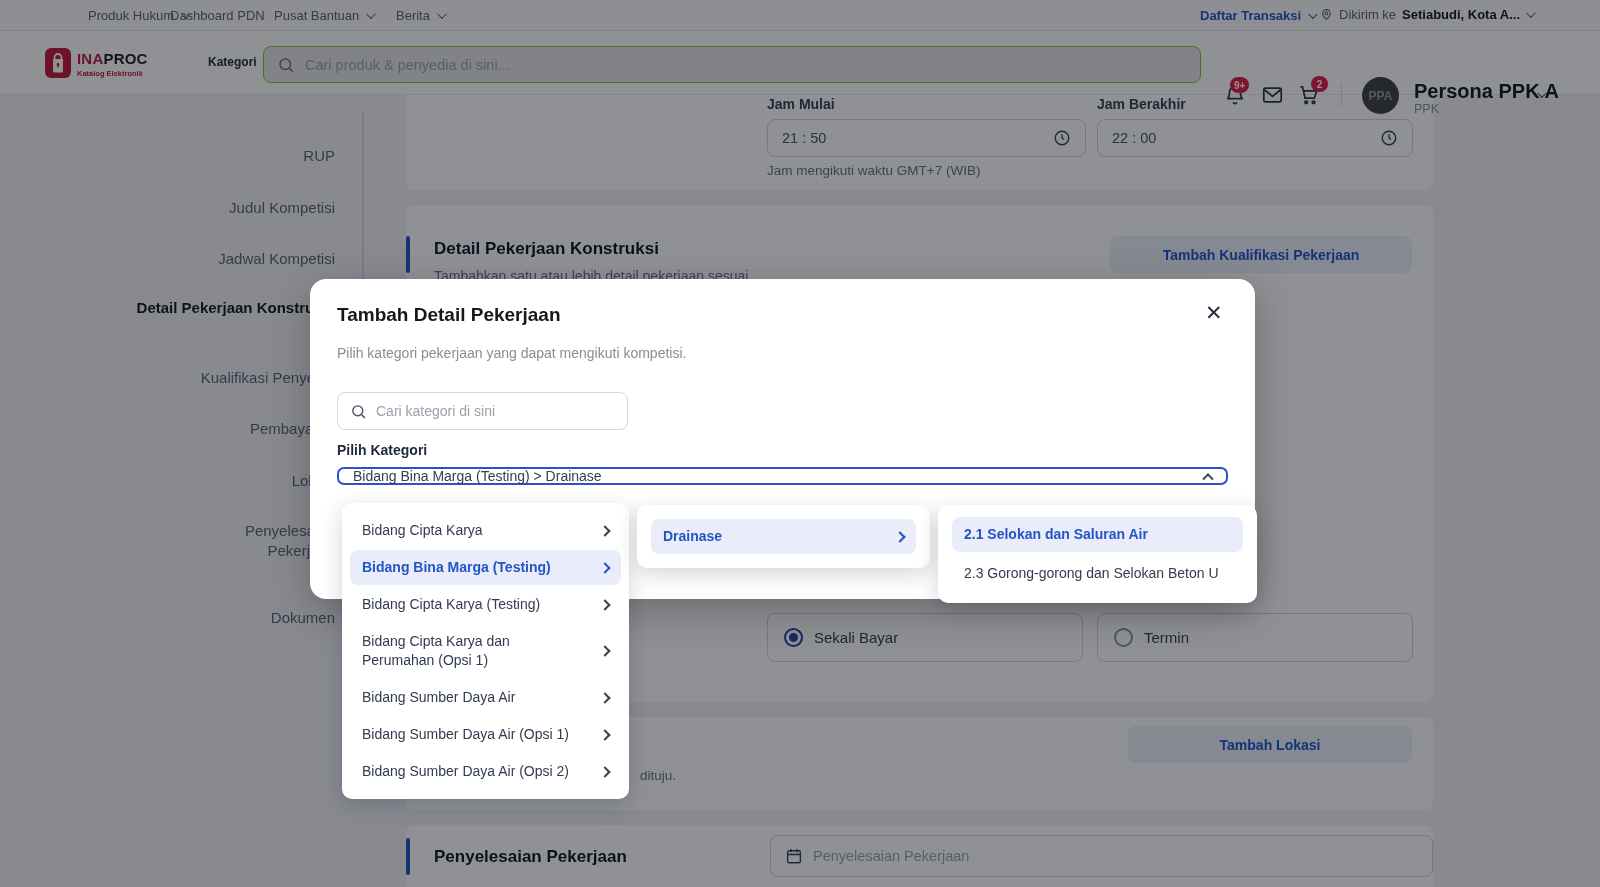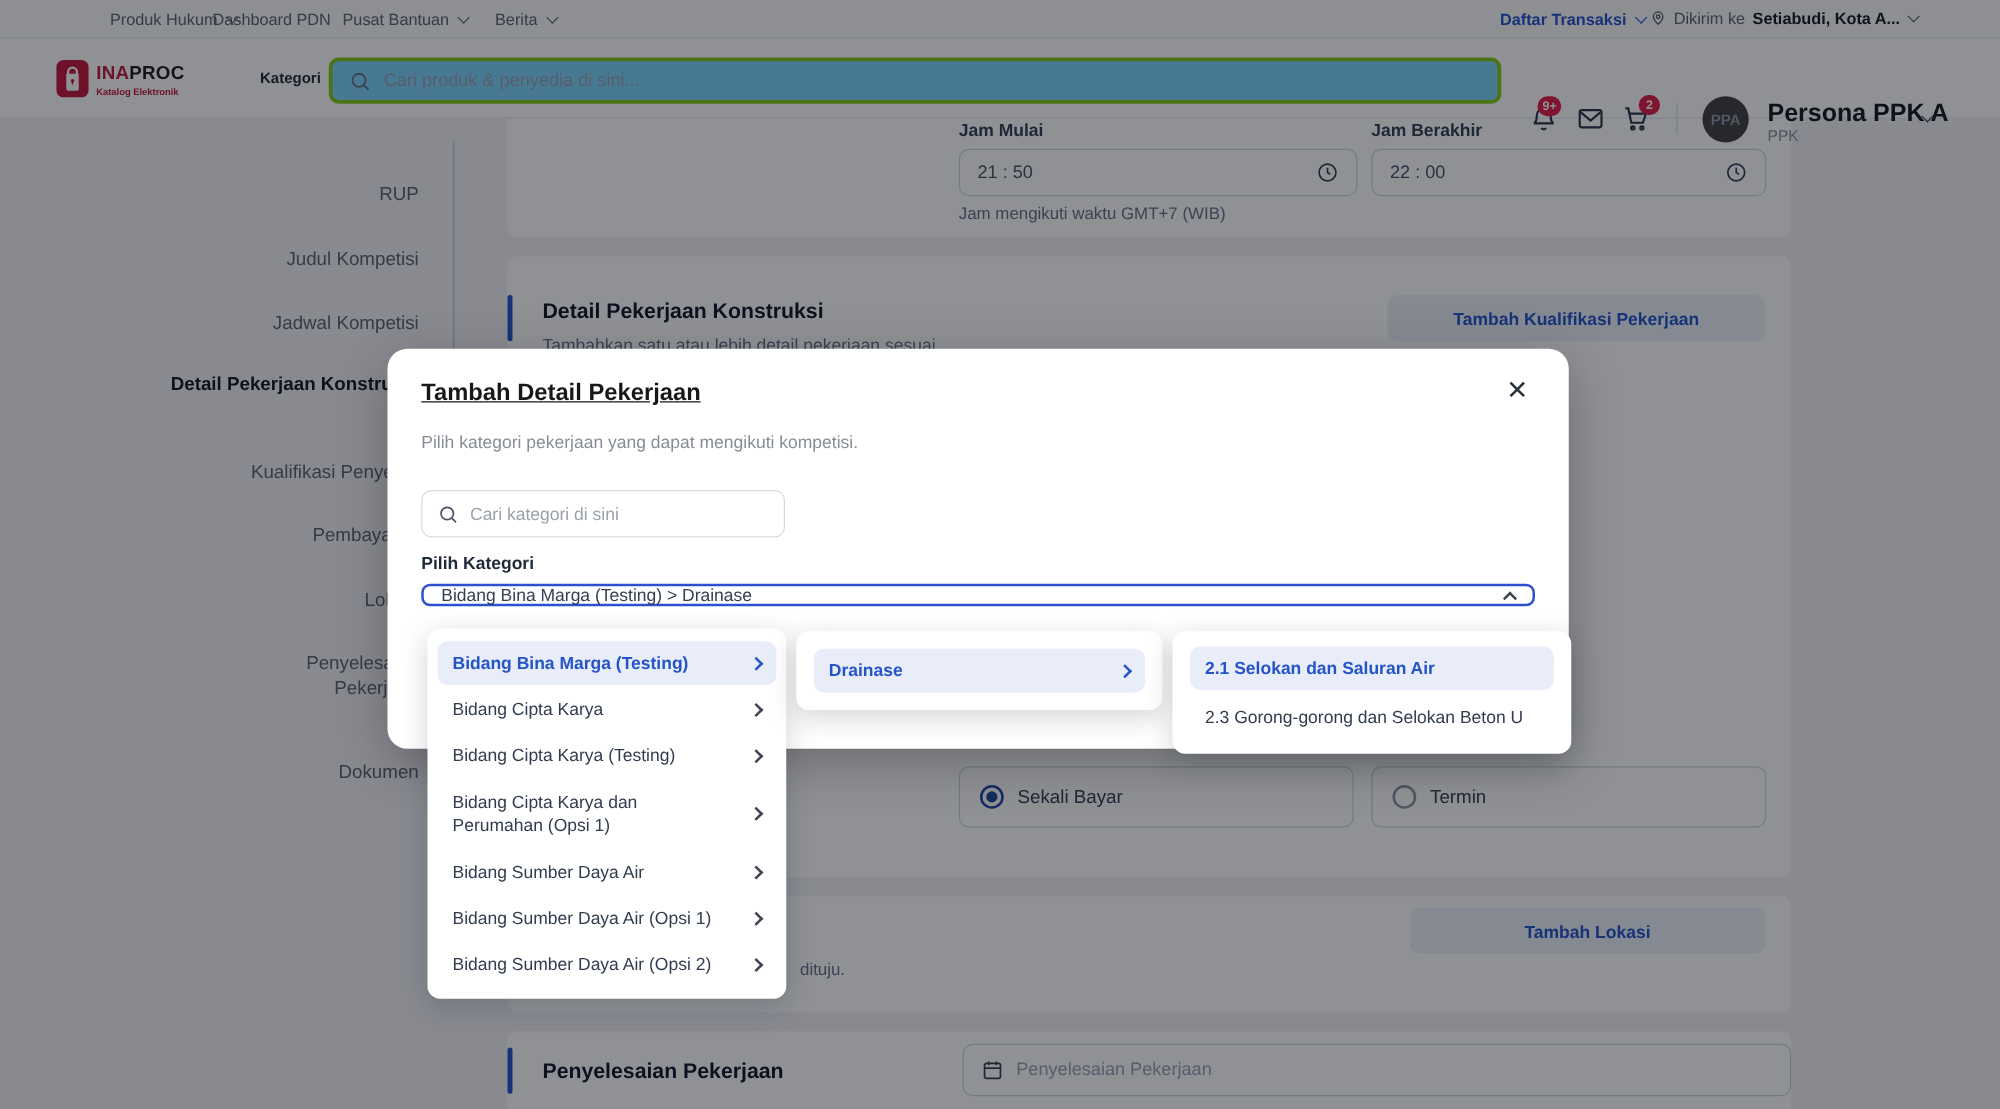--- a/index.html
+++ b/index.html
@@ -16,21 +16,21 @@
   .ship-to b { color:#14181f; }
 
   
   .header { left:0; top:31px; width:1600px; height:64px; background:#ffffff; border-bottom:1px solid #e9eaee; z-index:10; }
   .logo-box { left:45px; top:17px; width:26px; height:30px; }
   .logo-text { left:77px; top:20px; line-height:1; }
   .logo-text .t1 { font-size:15px; font-weight:700; color:#c4183c; letter-spacing:.2px; }
   .logo-text .t2 { font-size:15px; font-weight:700; color:#1c1c1e; letter-spacing:.2px; }
   .logo-text .sub { font-size:7.5px; font-weight:700; color:#c4183c; margin-top:3px; }
   .kategori { left:163px; top:24px; display:flex; align-items:center; gap:9px; font-size:12px; font-weight:600; color:#232a35; cursor:pointer;margin-left:45px; }
-  .hsearch { left:263px; top:15px; width:938px; height:37px; border:3px solid #84cc16; border-radius:8px; background:#7dd3fc; display:flex; align-items:center; padding:0 13px; gap:10px; }
+  .hsearch { left:263px; top:15px; width:938px; height:37px; border:1px solid #84cc16; border-radius:8px; background:#e5e5e5; display:flex; align-items:center; padding:0 13px; gap:10px; }
   .hsearch input { border:none; outline:none; flex:1; font-size:14.5px; color:#344054; background:transparent; font-family:inherit; }
   .hsearch input::placeholder { color:#98a2b3; }
   .hicon { position:absolute; top:53px; color:#2c3444; cursor:pointer; }
   .badge { position:absolute; background:#e11d48; color:#fff; font-size:10px; font-weight:700; min-width:17px; height:16px; border-radius:9px; display:flex; align-items:center; justify-content:center; padding:0 4px; z-index:3; }
   .vdiv { left:1341px; top:52px; width:1px; height:24px; background:#dadfe6; }
   .avatar { left:1362px; top:46px; width:37px; height:37px; border-radius:50%; background:#404040; color:#8d97a5; font-size:12px; font-weight:700; display:flex; align-items:center; justify-content:center; }
   .uname { left:1414px; top:49px; font-size:20px; font-weight:700; color:#14181f; }
   .urole { left:1414px; top:71px; font-size:12.5px; color:#8a92a0; }
   .ucaret { left:1537px; top:60px; color:#3c4450; }
 
@@ -52,21 +52,21 @@
   .lt-btn { position:absolute; background:#edf1f9; color:#2655c9; font-size:14px; font-weight:600; border:none; border-radius:8px; cursor:pointer; display:flex; align-items:center; justify-content:center; font-family:inherit; }
   .radio-box { position:absolute; border:1px solid #cfd4dc; border-radius:8px; height:49px; display:flex; align-items:center; padding:0 16px; gap:11px; background:#fff; }
   .radio { width:19px; height:19px; border-radius:50%; border:2px solid #8a94a6; position:relative; flex:none; }
   .radio.sel { border-color:#24479f; }
   .radio.sel::after { content:""; position:absolute; inset:3px; border-radius:50%; background:#24479f; }
   .radio-label { font-size:15px; color:#344054; }
 
   
   .overlay { position:fixed; inset:0; background:rgba(6,10,20,0.45); z-index:40; }
   .modal { left:310px; top:279px; width:945px; height:320px; background:#fff; border-radius:16px; z-index:50; box-shadow:0 12px 40px rgba(0,0,0,.25); }
-  .modal-title { left:27px; top:25px; font-size:19px; font-weight:700; color:#18181b;text-decoration:underline; }
+  .modal-title { left:27px; top:25px; font-size:19px; font-weight:700; color:#18181b; }
   .modal-close { left:895px; top:23px; font-size:21px; color:#27303d; cursor:pointer; line-height:1; }
   .modal-sub { left:27px; top:66px; font-size:14px; color:#878d97; }
   .m-search { left:27px; top:113px; width:291px; height:38px; border:1px solid #d5d9e0; border-radius:8px; display:flex; align-items:center; padding:0 12px; gap:9px; color:#4b5565; }
   .m-search input { border:none; outline:none; flex:1; font-size:14px; color:#344054; font-family:inherit; width:100%; }
   .m-search input::placeholder { color:#9aa1ac; }
   .m-label { left:27px; top:163px; font-size:14px; font-weight:600; color:#1d2939; }
   .m-select { left:27px; top:188px; width:891px; height:18px; border:2px solid #2b50d0; border-radius:7px; display:flex; align-items:center; padding:0 14px; cursor:pointer; background:#fff; }
   .m-select .val { font-size:14px; color:#344054; }
   .chev { width:8px; height:8px; border-right:2px solid currentColor; border-bottom:2px solid currentColor; display:inline-block; flex:none; }
   .chev.up { transform:rotate(-135deg) translate(-2px,-2px); color:#3d4350; }
@@ -253,26 +253,26 @@
 
   <div class="abs m-label">Pilih Kategori</div>
 
   <div class="abs m-select">
     <span class="val" style="flex:1">Bidang Bina Marga (Testing) &gt; Drainase</span>
     <span class="chev up"></span>
   </div>
 </div>
 
 <div class="panel" style="left:342px; top:503px; width:287px;">
+  <div class="opt">
+    <span class="lbl">Bidang Cipta Karya</span>
+    <span class="chev right"></span>
+  </div>
   <div class="opt active">
     <span class="lbl">Bidang Bina Marga (Testing)</span>
-    <span class="chev right"></span>
-  </div>
-  <div class="opt">
-    <span class="lbl">Bidang Cipta Karya</span>
     <span class="chev right"></span>
   </div>
   <div class="opt">
     <span class="lbl">Bidang Cipta Karya (Testing)</span>
     <span class="chev right"></span>
   </div>
   <div class="opt" style="max-width:271px;">
     <span class="lbl" style="max-width:200px;">Bidang Cipta Karya dan Perumahan (Opsi 1)</span>
     <span class="chev right"></span>
   </div>

